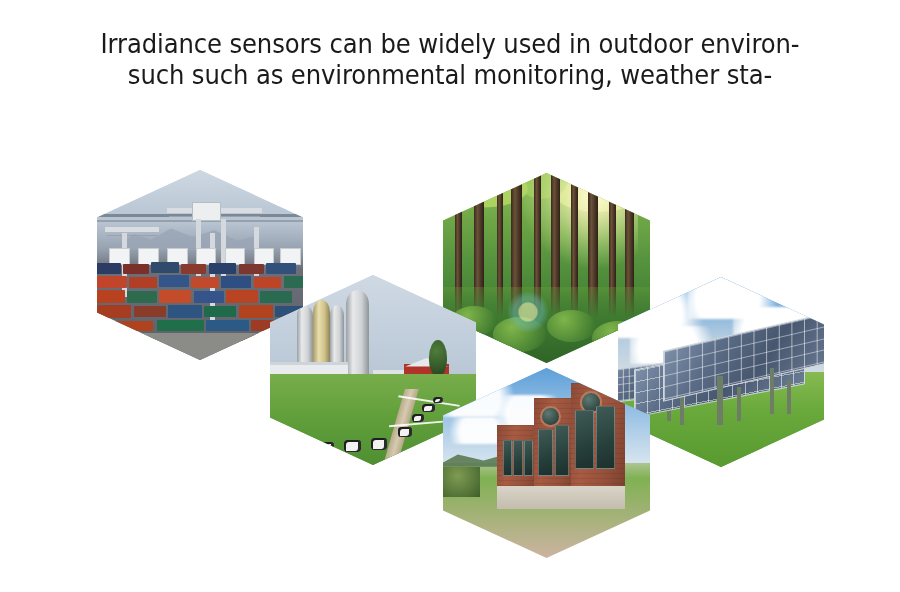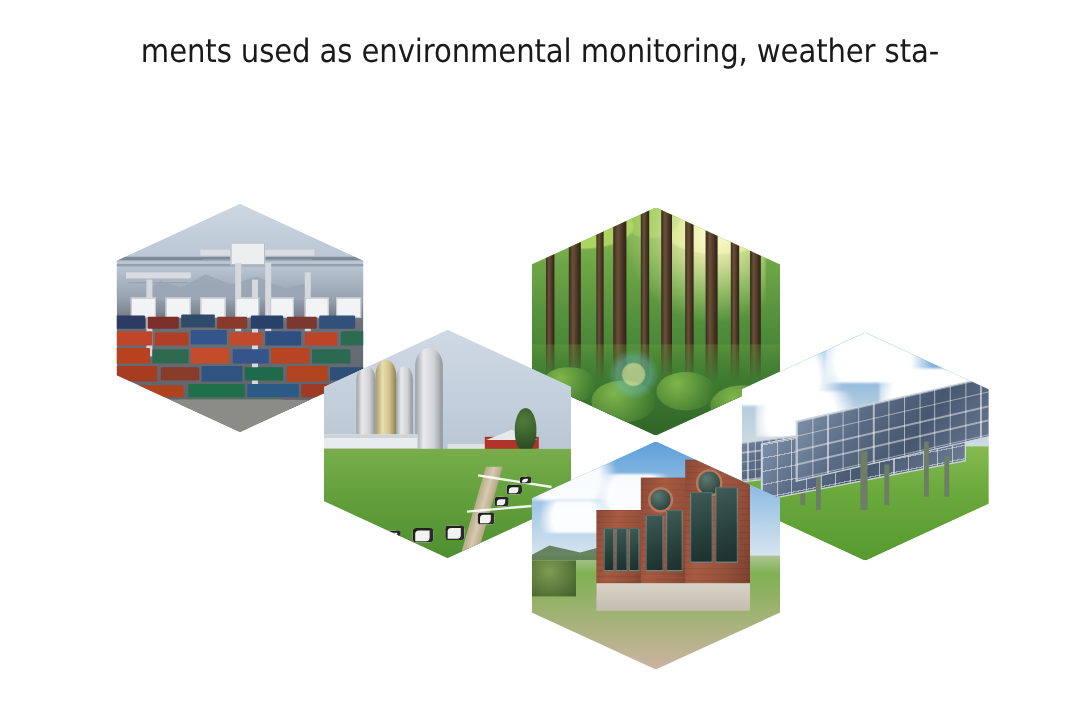--- a/index.html
+++ b/index.html
@@ -135,21 +135,22 @@
                  linear-gradient(100deg, #8d4a37 0%, #a75b42 35%, #95503a 70%, #7c4130 100%); }
   .sc-bldg .win { position:absolute; background: linear-gradient(160deg,#3f5b55,#27403c 60%,#1d302d);
      border:1px solid rgba(255,255,255,.28); }
   .sc-bldg .circwin { position:absolute; border-radius:50%; background: radial-gradient(circle at 36% 32%, #5d7a72, #20332f);
      border:2px solid #b8795d; }
   .sc-bldg .base { position:absolute; background: linear-gradient(#d9d4c8, #c4bdae); }</style>
 </head>
 <body style="background: rgb(255, 255, 255);">
 
 <div id="caption" style="color: rgb(26, 26, 26); text-align: center;">
-  <span class="cap-line">ments used as environmental monitoring, weather sta-</span>
+  <span class="cap-line">Irradiance sensors can be widely used in outdoor environ-</span>
+  <span class="cap-line">such such as environmental monitoring, weather sta-</span>
 </div>
 
 <div id="collage">
 
   <div class="hex" id="hex-port" title="Container port terminal with gantry cranes and stacked shipping containers" style="left: 97px; top: 30px; width: 206px; height: 190px;">
     <div class="scene sc-port">
       <div class="sky-haze"></div>
       <div class="mountain"></div>
       <div class="bridge"></div>
       <div class="bridge2"></div>

